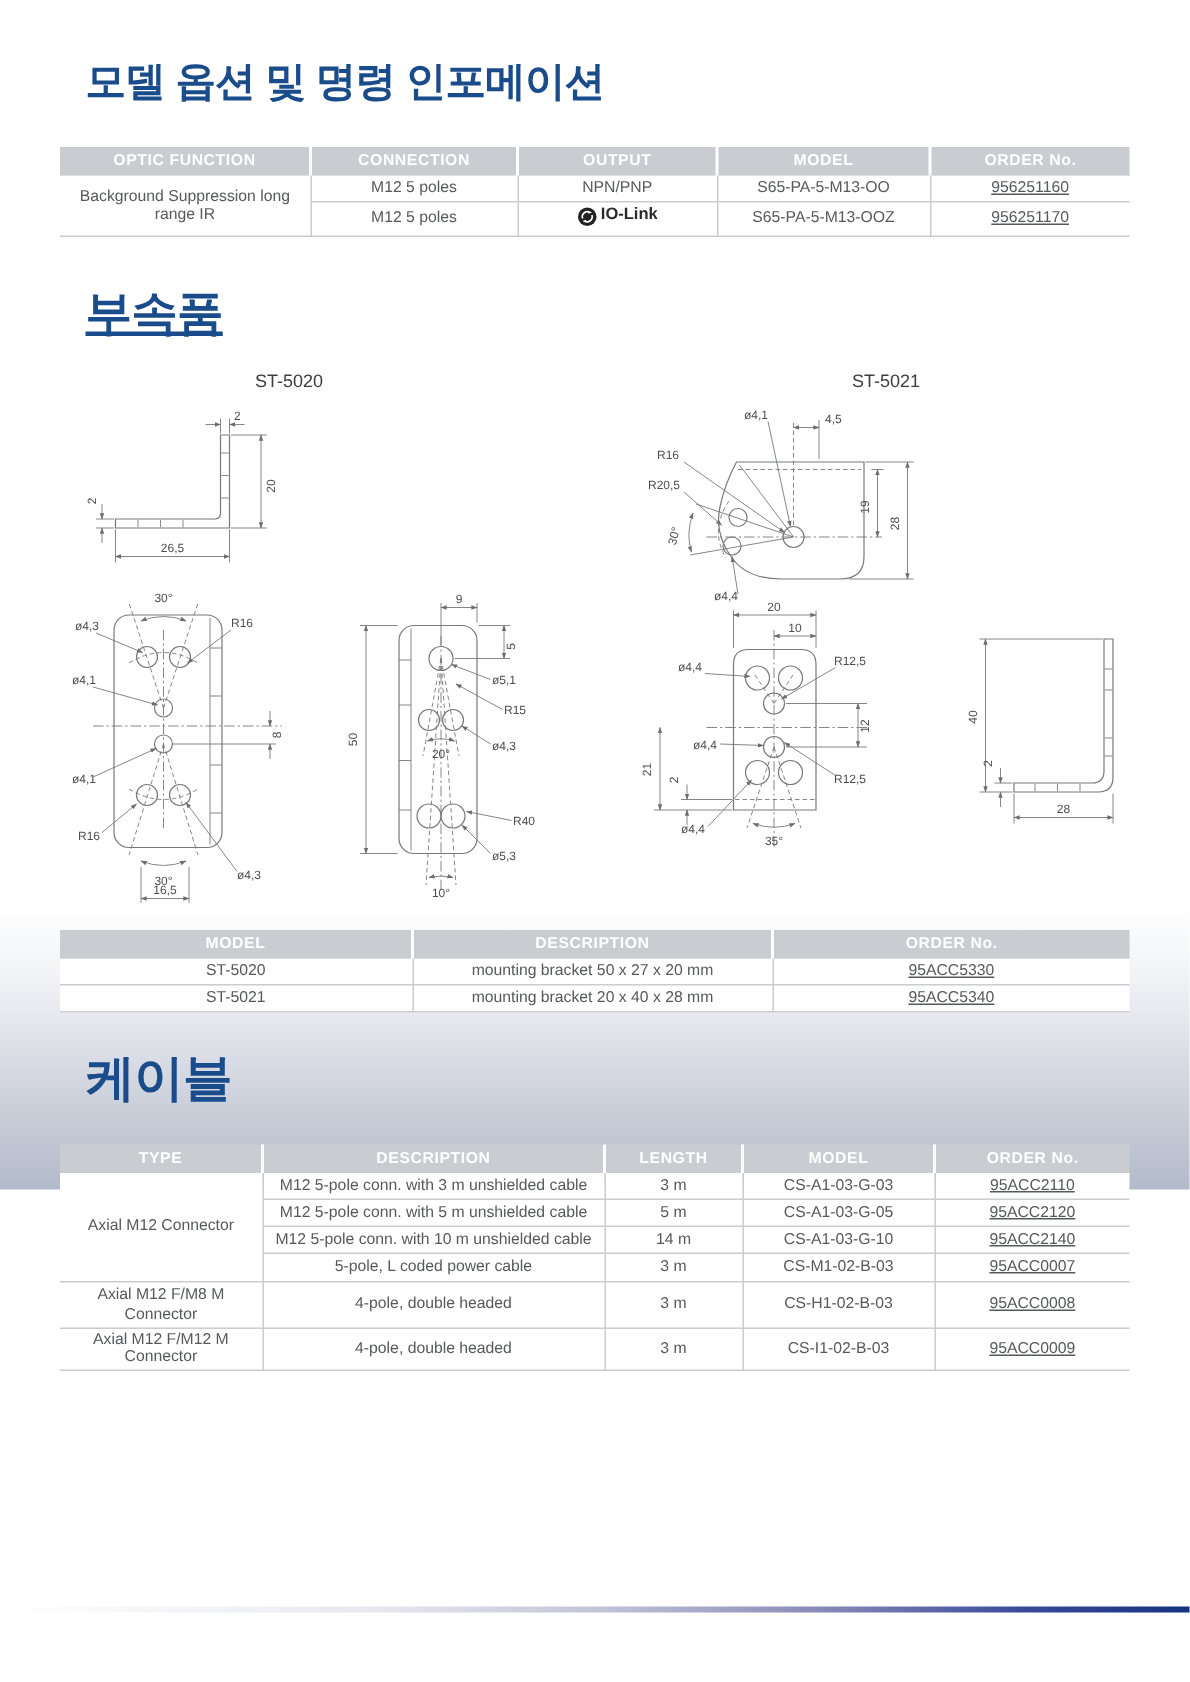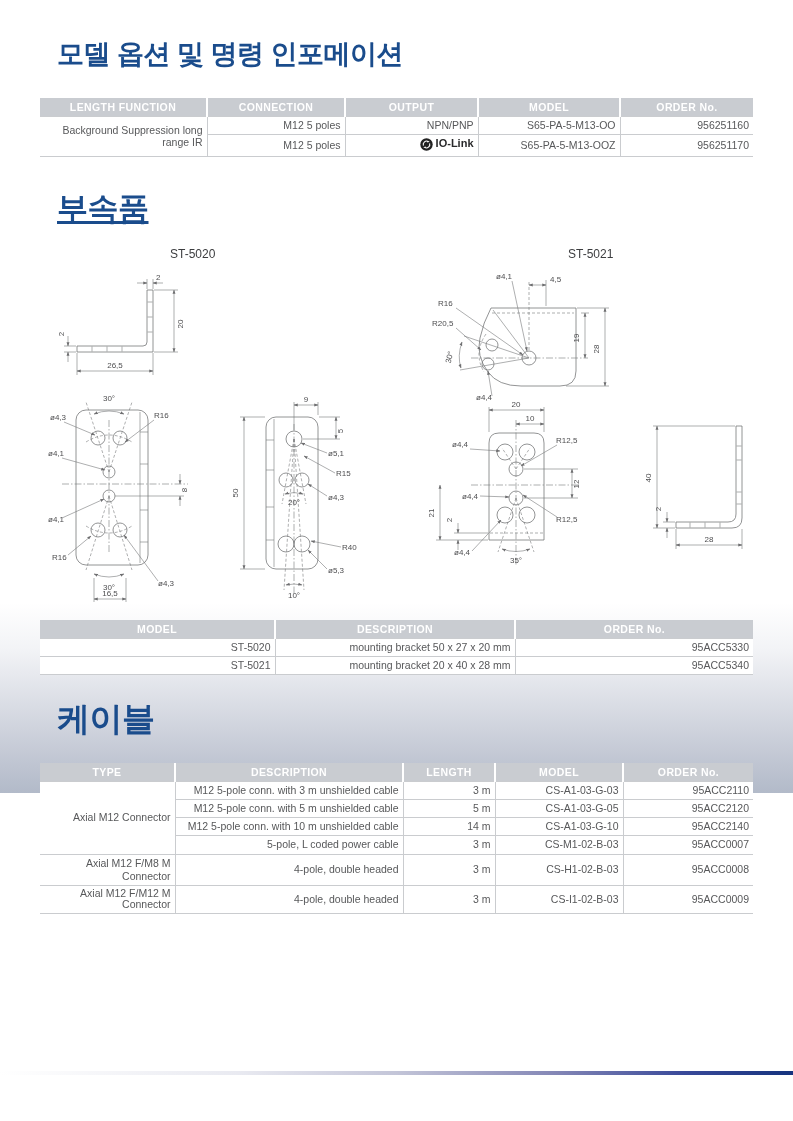--- a/index.html
+++ b/index.html
@@ -10,24 +10,24 @@
   .sec-title { position:absolute; color:#1a4c8c; font-weight:bold; letter-spacing:-0.5px; }
   #title1 { left:57px; top:36px; font-size:27px; }
   #title2 { left:57px; top:188px; font-size:31px;text-decoration:underline; }
   #title3 { left:57px; top:697px; font-size:33px; }
 
   table { border-collapse:collapse; position:absolute; left:40px; width:713px;
           font-size:10.5px; color:#57585a; table-layout:fixed; }
   th { background:#c9ccd1; color:#ffffff; font-weight:bold; font-size:10.5px;
        letter-spacing:0.4px; padding:3px 2px; border-left:2px solid #fff; text-align:center; }
   th:first-child { border-left:none; }
-  td { border:1px solid #cacccf; padding:2px 4px; text-align:right; vertical-align:middle;
+  td { border:1px solid #cacccf; padding:2px 4px; text-align:center; vertical-align:middle;
        line-height:1.25; background:#fff; }
   tr td:first-child { border-left:none; }
-  tr td:last-child { border-right:none; }
+  tr td:last-child { border-right:none;text-decoration:underline; }
   #table1 { top:98px; }
   #table2 { top:620px; }
   #table3 { top:763px; }
 
   .draw-label { position:absolute; font-size:12px; color:#3c3d3f; }
   #lbl-st5020 { left:170px; top:247px; }
   #lbl-st5021 { left:568px; top:247px; }
 
   .tdraw { position:absolute; }
   .tdraw text { font-size:8px; fill:#4e4e50; font-family:"Liberation Sans",sans-serif; }
@@ -61,21 +61,21 @@
   <table id="table1">
     <colgroup>
         <col style="width:167px">
         <col style="width:138px">
         <col style="width:133px">
         <col style="width:142px">
         <col style="width:133px">
       </colgroup>
     <thead>
       <tr>
-        <th>LENGTH FUNCTION</th>
+        <th>OPTIC FUNCTION</th>
         <th>CONNECTION</th>
         <th>OUTPUT</th>
         <th>MODEL</th>
         <th>ORDER No.</th>
       </tr>
     </thead>
     <tbody>
       <tr>
         <td rowspan="2" style="line-height:1.15">Background Suppression long range IR</td>
         <td>M12 5 poles</td>

